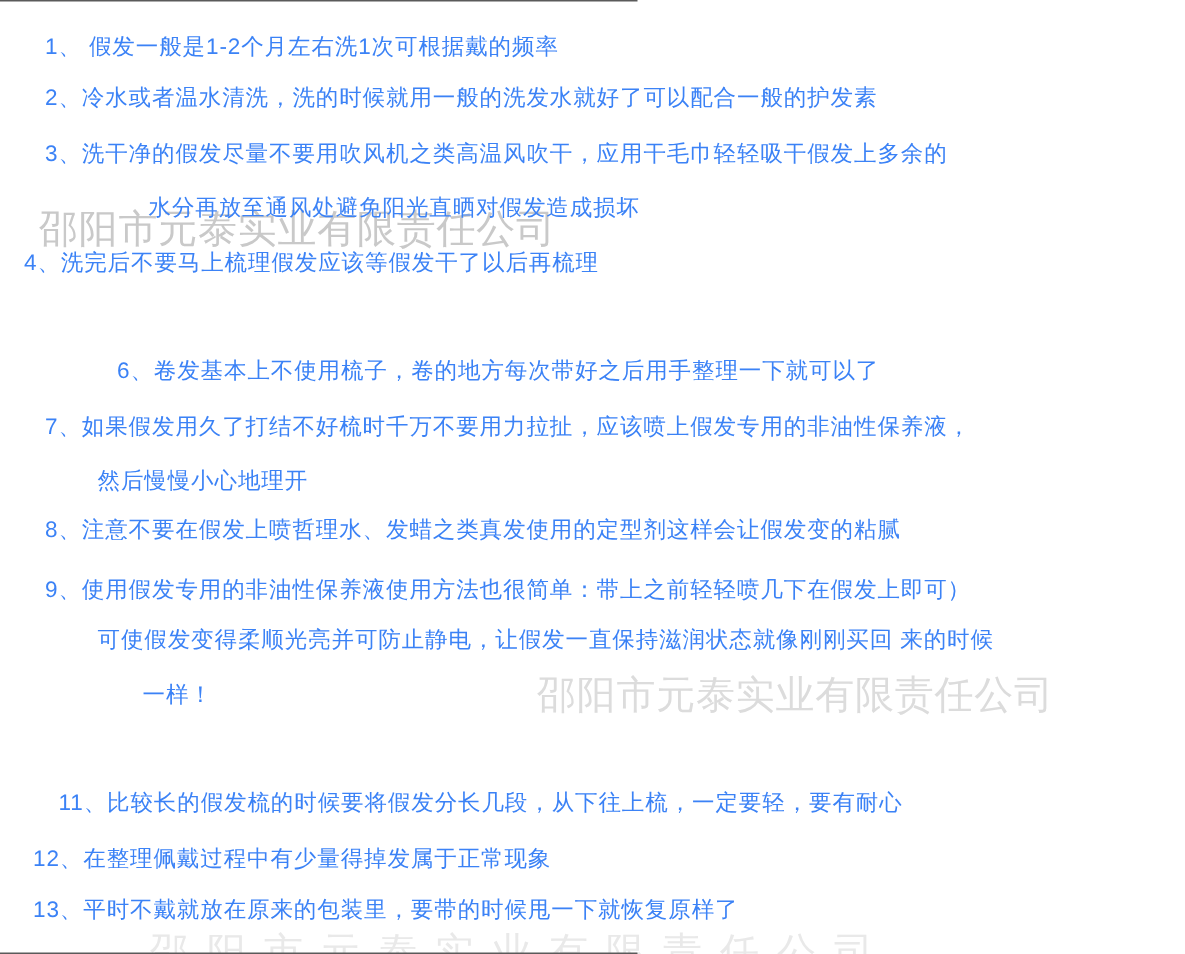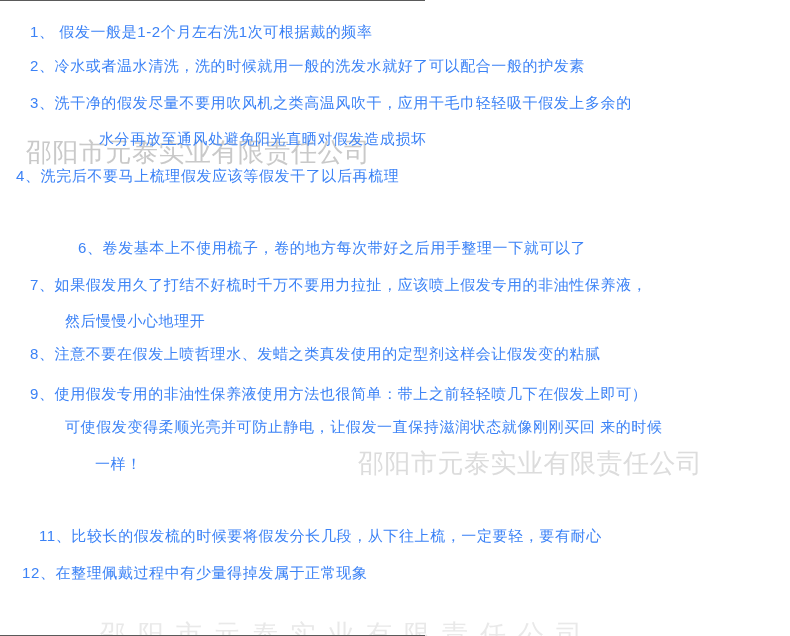--- a/index.html
+++ b/index.html
@@ -60,16 +60,17 @@
   <div class="text-line" style="left:16px; top:168px;text-align:right;">4、洗完后不要马上梳理假发应该等假发干了以后再梳理</div>
   <div class="text-line" style="left:30px; top:240px;margin-left:48px;">6、卷发基本上不使用梳子，卷的地方每次带好之后用手整理一下就可以了</div>
   <div class="text-line" style="left:30px; top:277px;">7、如果假发用久了打结不好梳时千万不要用力拉扯，应该喷上假发专用的非油性保养液，</div>
   <div class="text-line" style="left:65px; top:313px;">然后慢慢小心地理开</div>
   <div class="text-line" style="left:30px; top:346px;">8、注意不要在假发上喷哲理水、发蜡之类真发使用的定型剂这样会让假发变的粘腻</div>
   <div class="text-line" style="left:30px; top:386px;">9、使用假发专用的非油性保养液使用方法也很简单：带上之前轻轻喷几下在假发上即可）</div>
   <div class="text-line" style="left:65px; top:419px;">可使假发变得柔顺光亮并可防止静电，让假发一直保持滋润状态就像刚刚买回 来的时候</div>
   <div class="text-line" style="left:65px; top:456px;margin-left:30px;">一样！</div>
   <div class="text-line" style="left:22px; top:528px;margin-left:17px;">11、比较长的假发梳的时候要将假发分长几段，从下往上梳，一定要轻，要有耐心</div>
   <div class="text-line" style="left:22px; top:565px;">12、在整理佩戴过程中有少量得掉发属于正常现象</div>
+  <div class="text-line" style="left:22px; top:599px;">13、平时不戴就放在原来的包装里，要带的时候甩一下就恢复原样了</div>
 
   <div class="border-line" style="top:635px;"></div>
 
 </div>
 
 </body></html>

